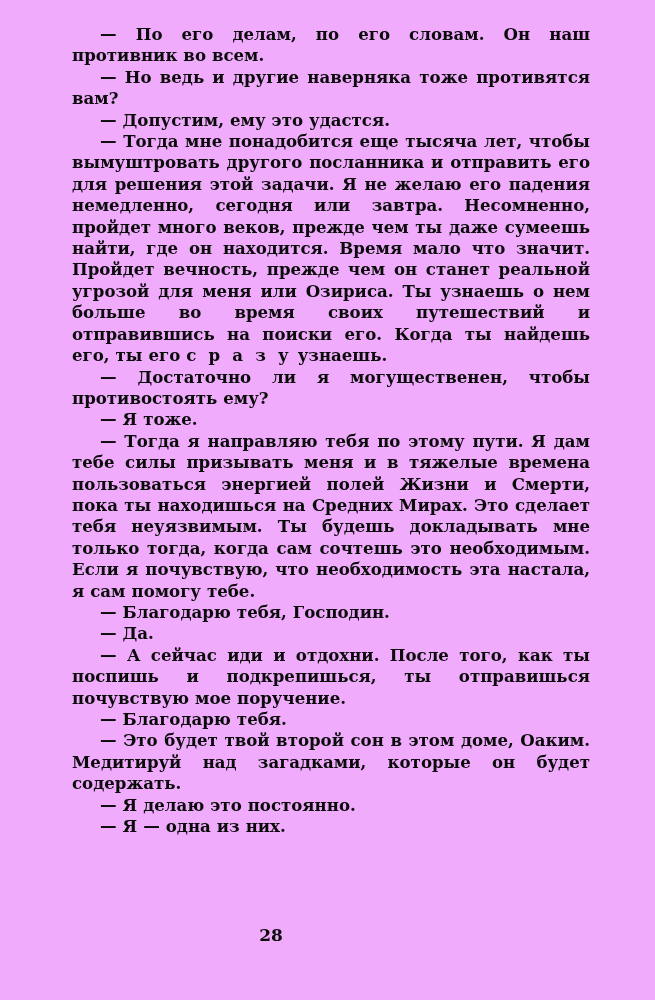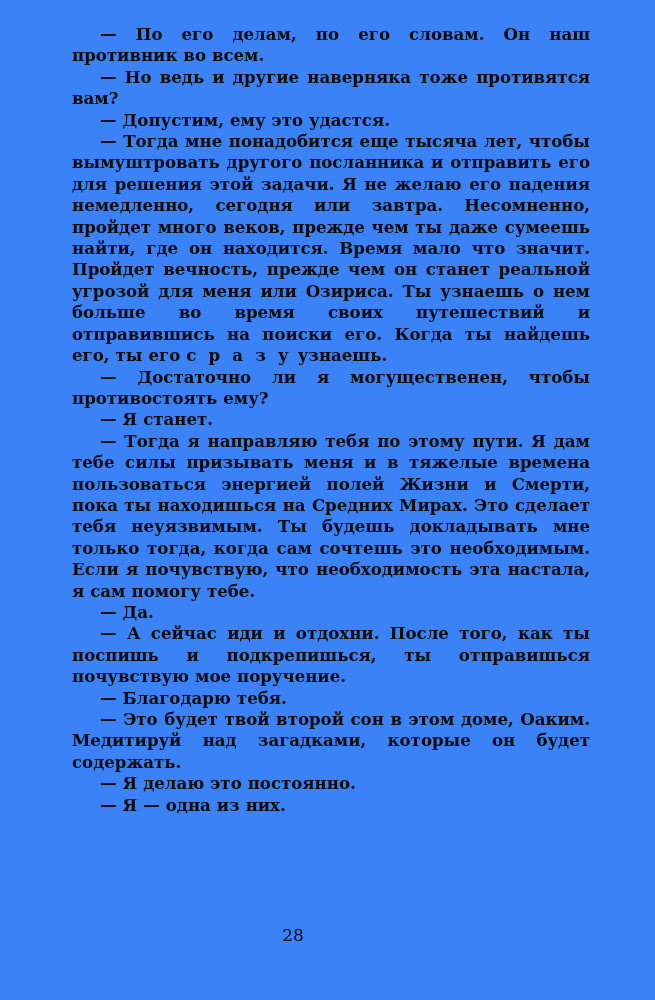--- a/index.html
+++ b/index.html
@@ -14,21 +14,21 @@
     overflow: hidden;
     font-family: "DejaVu Serif", "Liberation Serif", serif;
   }
 
   #page {
     position: absolute;
     left: 0;
     top: 0;
     width: 655px;
     height: 1000px;
-    background: #3b82f6;
+    background: #f0abfc;
   }
 
   
   #text-column {
     position: absolute;
     left: 72px;
     top: 24px;
     width: 518px;
     text-align: justify;
     text-justify: inter-word;
@@ -59,44 +59,44 @@
     letter-spacing: 3.1px;
   }
 
   #page-number {
     position: absolute;
     left: 0;
     top: 925px;
     width: 542px;
     text-align: center;
     font-size: 17px;
-    font-weight: 400;
+    font-weight: 700;
     color: #0b0b0b;
     font-family: "DejaVu Serif", "Liberation Serif", serif;
-    padding-left: 22px;
   }
 </style>
 </head>
 <body>
 
 <div id="page">
 
   <div id="text-column">
 
     <p class="para">— По его делам, по его словам. Он наш противник во всем.</p>
     <p class="para">— Но ведь и другие наверняка тоже противятся вам?</p>
     <p class="para">— Допустим, ему это удастся.</p>
 
     <p class="para">
       <span>— Тогда мне понадобится еще тысяча лет, чтобы вымуштровать другого посланника и отправить его для решения этой задачи. Я не желаю его падения немедленно, сегодня или завтра. Несомненно, пройдет много веков, прежде чем ты даже сумеешь найти, где он находится. Время мало что значит. Пройдет вечность, прежде чем он станет реальной угрозой для меня или Озириса. Ты узнаешь о нем больше во время своих путешествий и отправившись на поиски его. Когда ты найдешь его, ты его </span><span class="spaced">с р а з у</span><span> узнаешь.</span>
     </p>
 
     <p class="para">— Достаточно ли я могущественен, чтобы противостоять ему?</p>
-    <p class="para">— Я станет.</p>
+    <p class="para">— Я тоже.</p>
     <p class="para">— Тогда я направляю тебя по этому пути. Я дам тебе силы призывать меня и в тяжелые времена пользоваться энергией полей Жизни и Смерти, пока ты находишься на Средних Мирах. Это сделает тебя неуязвимым. Ты будешь докладывать мне только тогда, когда сам сочтешь это необходимым. Если я почувствую, что необходимость эта настала, я сам помогу тебе.</p>
+    <p class="para">— Благодарю тебя, Господин.</p>
     <p class="para">— Да.</p>
     <p class="para">— А сейчас иди и отдохни. После того, как ты поспишь и подкрепишься, ты отправишься почувствую мое поручение.</p>
     <p class="para">— Благодарю тебя.</p>
     <p class="para">— Это будет твой второй сон в этом доме, Оаким. Медитируй над загадками, которые он будет содержать.</p>
     <p class="para">— Я делаю это постоянно.</p>
     <p class="para">— Я — одна из них.</p>
 
   </div>
 
   <div id="page-number">28</div>

